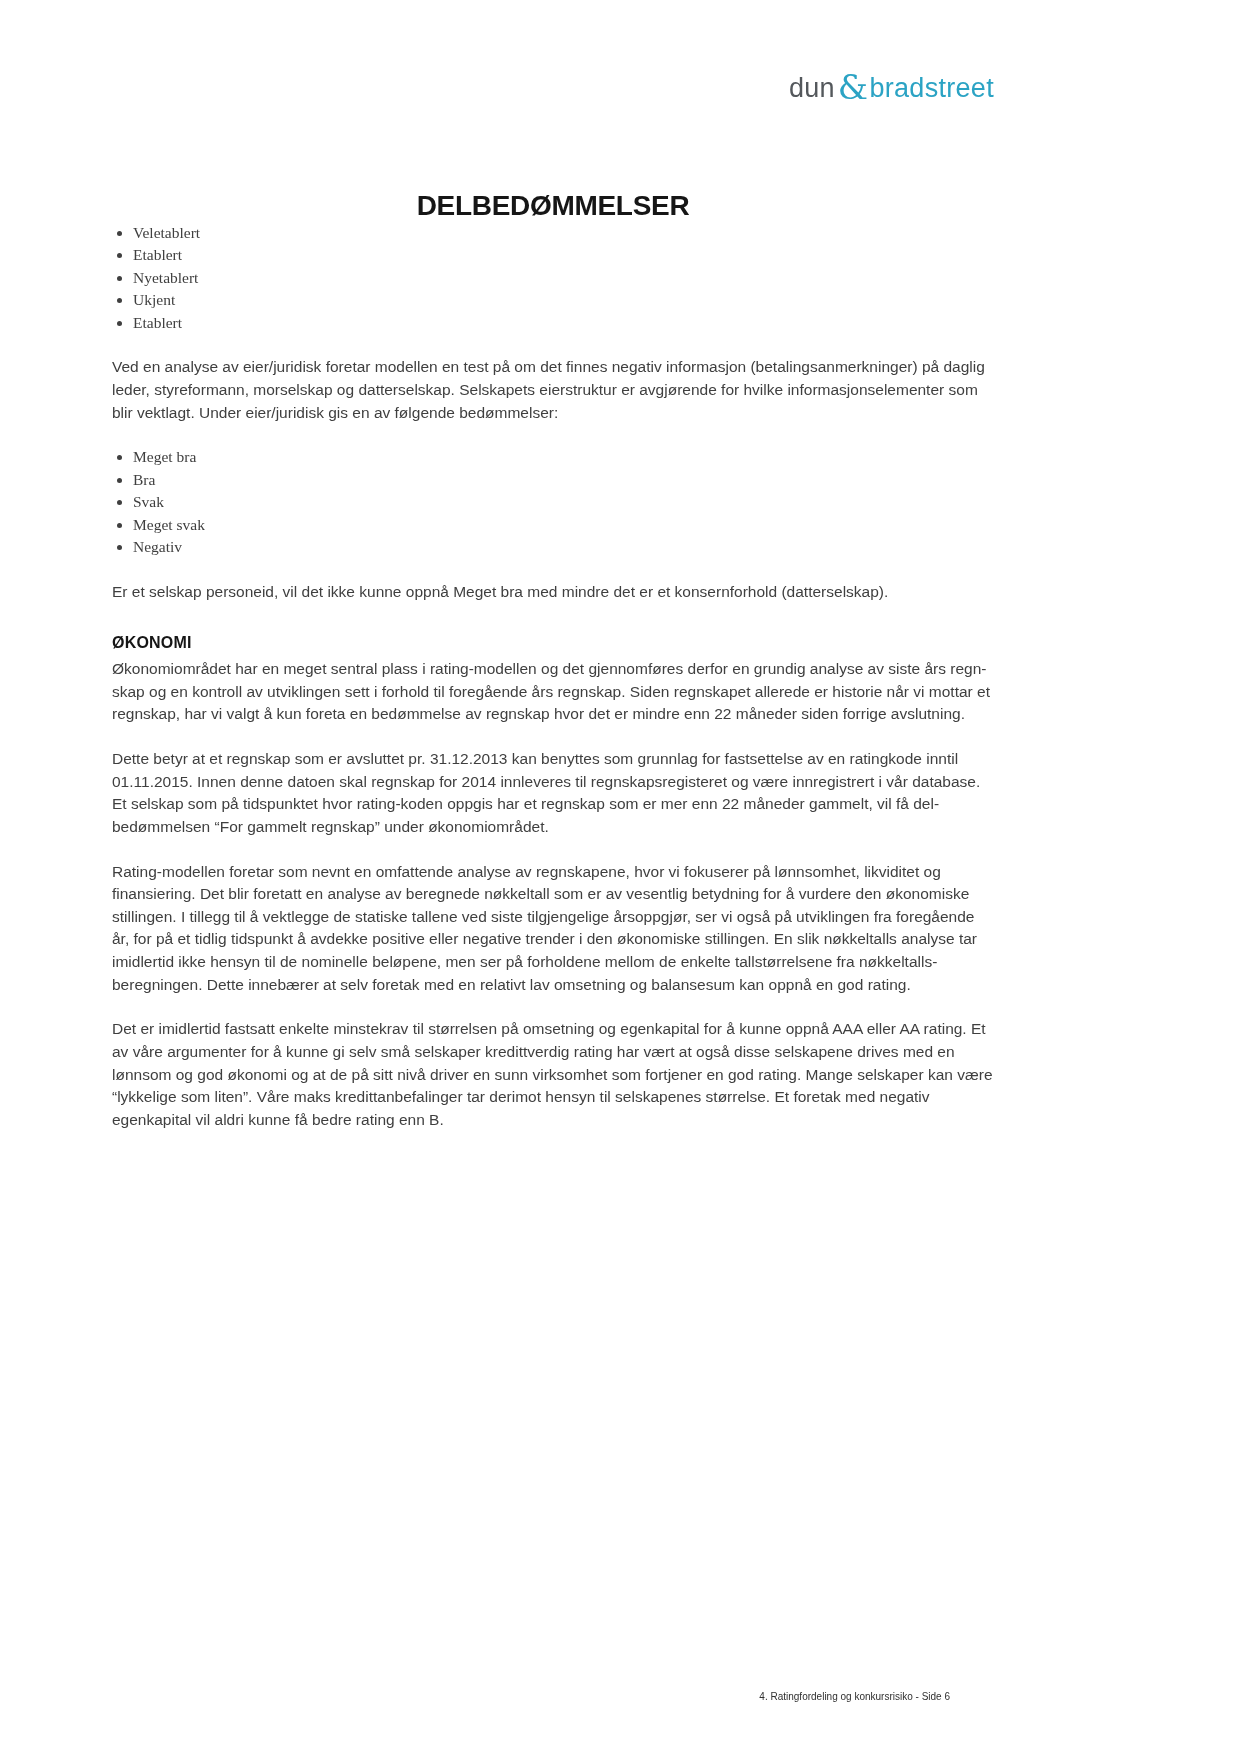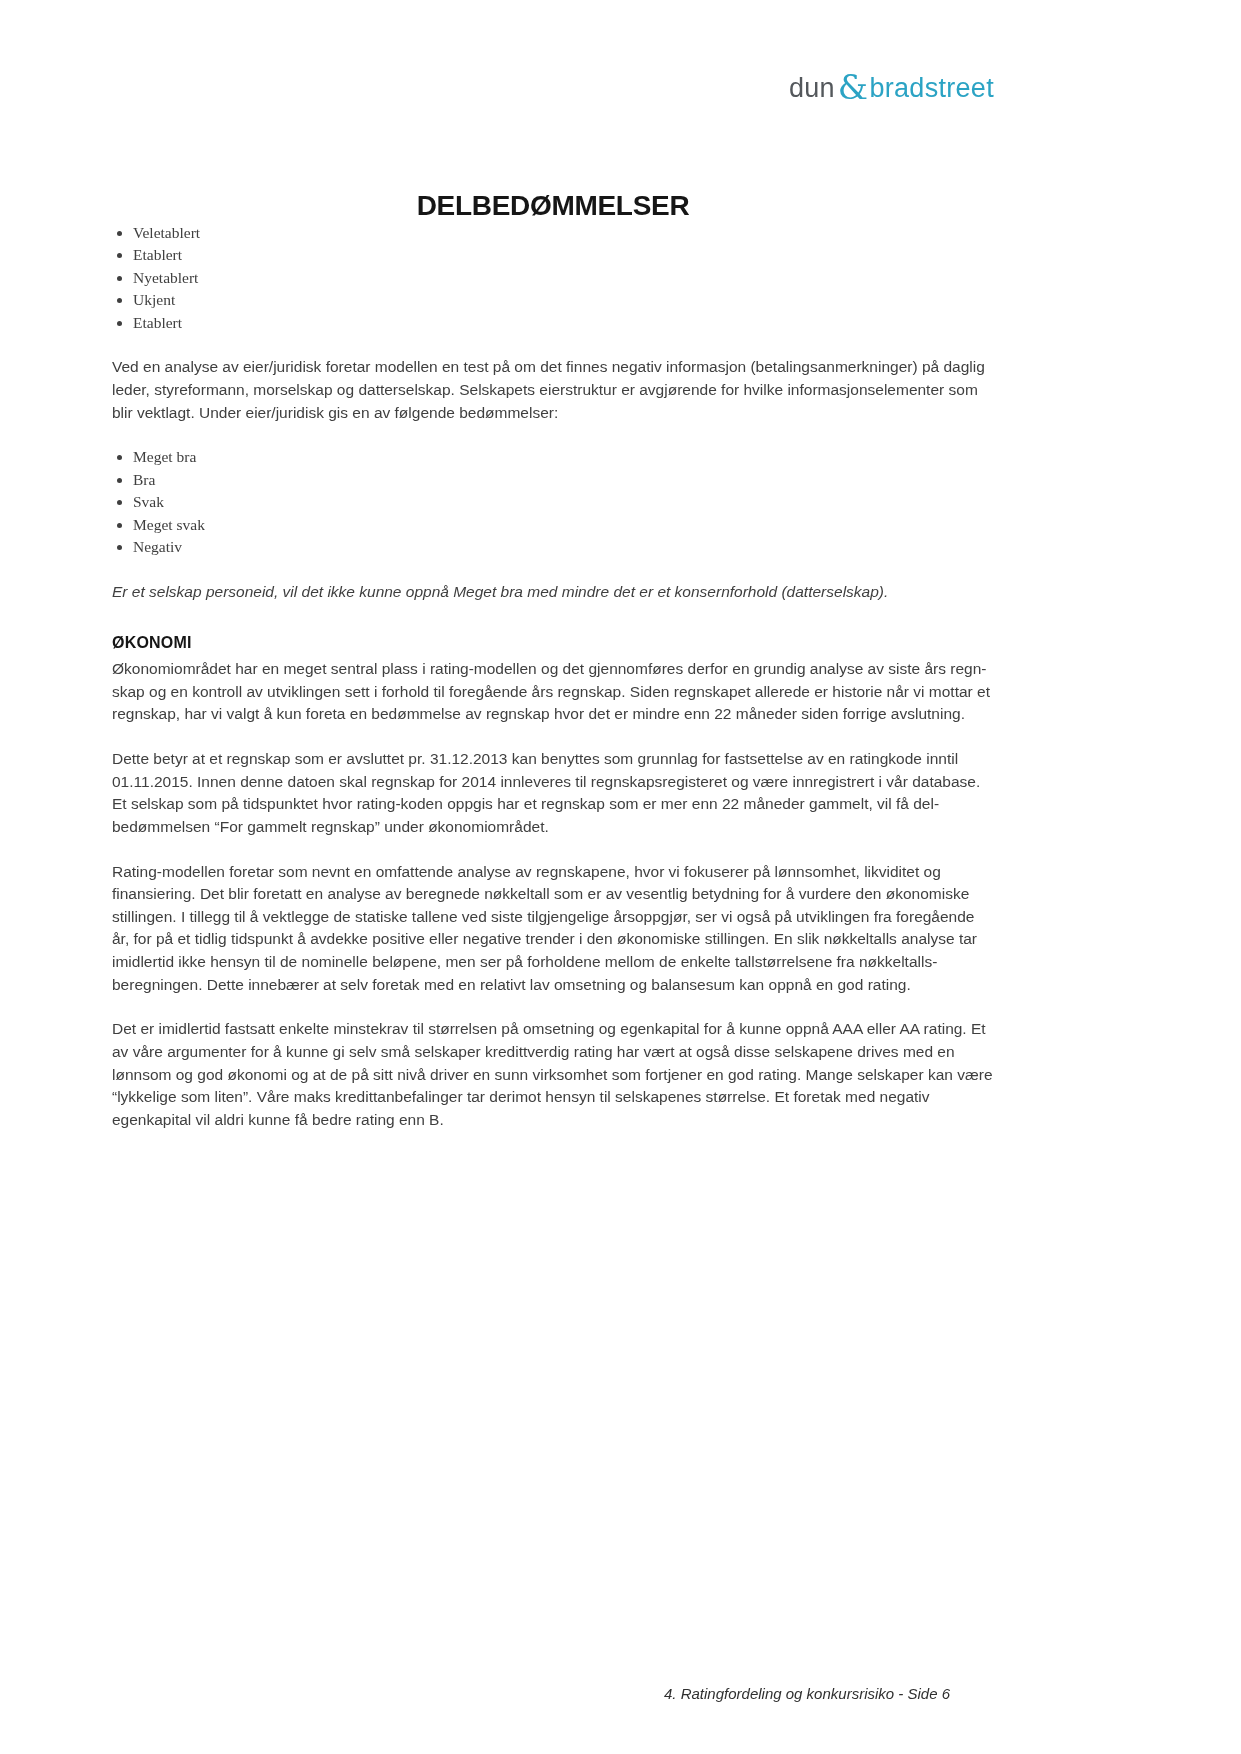--- a/index.html
+++ b/index.html
@@ -82,23 +82,22 @@
   }
   ul.bullets li {
     font-size: 15.5px;
     line-height: 1.45;
     color: #3f3f3f;
   }
   .footer {
     position: absolute;
     right: 291px;
     bottom: 52px;
-    font-size: 15px;
+    font-size: 10px;
     color: #303030;
-    font-style: italic;
   }
 </style>
 </head>
 <body>
 
 <div class="page">
   <div class="content">
 
     <div class="logo">
       <span class="dun">dun</span><span class="amp">&amp;</span><span class="brad">bradstreet</span>
@@ -118,21 +117,21 @@
 
     <section>
       <p>Ved en analyse av eier/juridisk foretar modellen en test på om det finnes negativ informasjon (betalingsanmerkninger) på daglig leder, styreformann, morselskap og datterselskap. Selskapets eierstruktur er avgjørende for hvilke informasjonselementer som blir vektlagt. Under eier/juridisk gis en av følgende bedømmelser:</p>
       <ul class="bullets">
         <li>Meget bra</li>
         <li>Bra</li>
         <li>Svak</li>
         <li>Meget svak</li>
         <li>Negativ</li>
       </ul>
-      <p style="margin-top:2px;font-style:italic;">Er et selskap personeid, vil det ikke kunne oppnå Meget bra med mindre det er et konsernforhold (datterselskap).</p>
+      <p style="margin-top:2px;">Er et selskap personeid, vil det ikke kunne oppnå Meget bra med mindre det er et konsernforhold (datterselskap).</p>
     </section>
 
     <section>
       <h2 class="section-heading">ØKONOMI</h2>
       <p>Økonomiområdet har en meget sentral plass i rating-modellen og det gjennomføres derfor en grundig analyse av siste års regn- skap og en kontroll av utviklingen sett i forhold til foregående års regnskap. Siden regnskapet allerede er historie når vi mottar et regnskap, har vi valgt å kun foreta en bedømmelse av regnskap hvor det er mindre enn 22 måneder siden forrige avslutning.</p>
       <p>Dette betyr at et regnskap som er avsluttet pr. 31.12.2013 kan benyttes som grunnlag for fastsettelse av en ratingkode inntil 01.11.2015. Innen denne datoen skal regnskap for 2014 innleveres til regnskapsregisteret og være innregistrert i vår database. Et selskap som på tidspunktet hvor rating-koden oppgis har et regnskap som er mer enn 22 måneder gammelt, vil få del- bedømmelsen “For gammelt regnskap” under økonomiområdet.</p>
       <p>Rating-modellen foretar som nevnt en omfattende analyse av regnskapene, hvor vi fokuserer på lønnsomhet, likviditet og finansiering. Det blir foretatt en analyse av beregnede nøkkeltall som er av vesentlig betydning for å vurdere den økonomiske stillingen. I tillegg til å vektlegge de statiske tallene ved siste tilgjengelige årsoppgjør, ser vi også på utviklingen fra foregående år, for på et tidlig tidspunkt å avdekke positive eller negative trender i den økonomiske stillingen. En slik nøkkeltalls analyse tar imidlertid ikke hensyn til de nominelle beløpene, men ser på forholdene mellom de enkelte tallstørrelsene fra nøkkeltalls- beregningen. Dette innebærer at selv foretak med en relativt lav omsetning og balansesum kan oppnå en god rating.</p>
       <p>Det er imidlertid fastsatt enkelte minstekrav til størrelsen på omsetning og egenkapital for å kunne oppnå AAA eller AA rating. Et av våre argumenter for å kunne gi selv små selskaper kredittverdig rating har vært at også disse selskapene drives med en lønnsom og god økonomi og at de på sitt nivå driver en sunn virksomhet som fortjener en god rating. Mange selskaper kan være “lykkelige som liten”. Våre maks kredittanbefalinger tar derimot hensyn til selskapenes størrelse. Et foretak med negativ egenkapital vil aldri kunne få bedre rating enn B.</p>
     </section>
 

